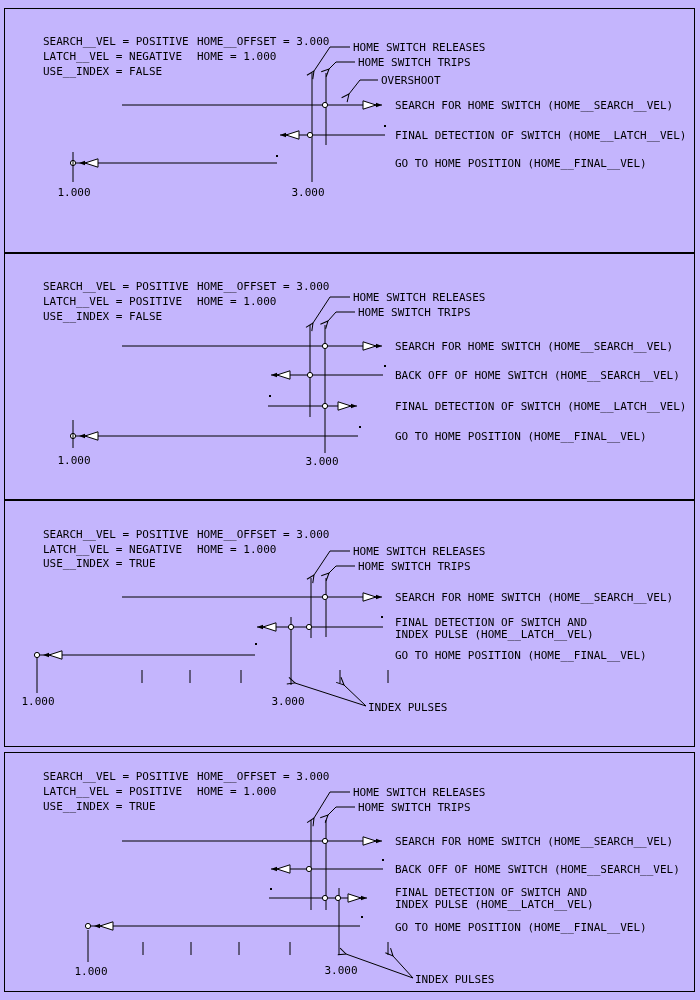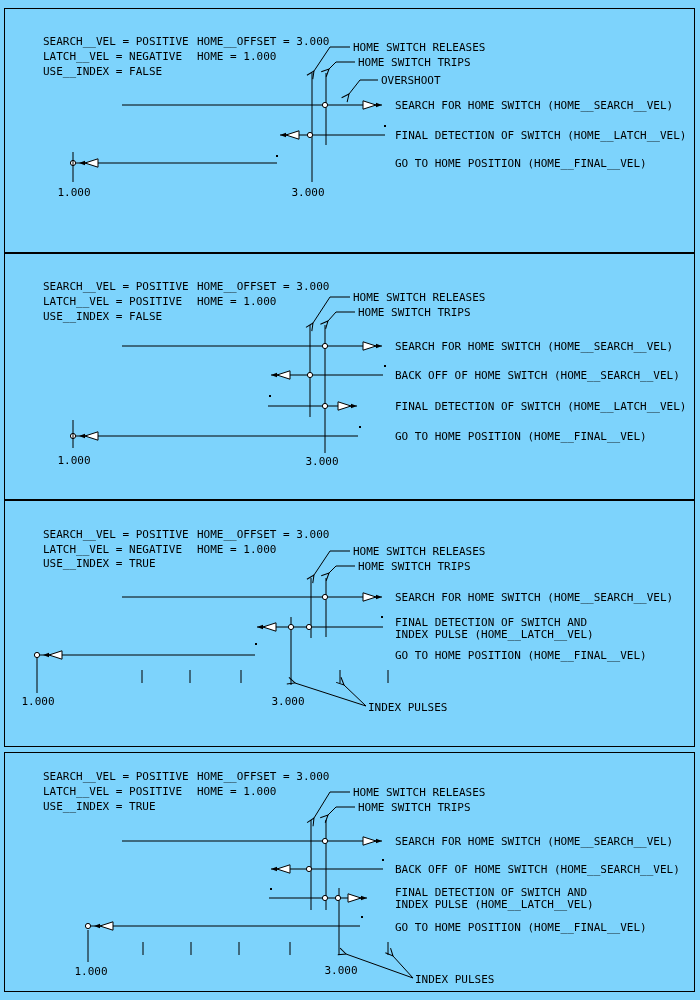--- a/index.html
+++ b/index.html
@@ -1,16 +1,16 @@
 <!DOCTYPE html>
 <html><head>
 <meta charset="utf-8">
 <style>
   html,body{margin:0;padding:0;background:#fff;}
-  .page{position:relative;width:700px;height:1000px;background:#7dd3fc;overflow:hidden;}
+  .page{position:relative;width:700px;height:1000px;background:#c4b5fd;overflow:hidden;}
   svg.panel{position:absolute;left:4px;}
   svg text{font-family:"DejaVu Sans Mono","Liberation Mono",monospace;font-size:11px;fill:#000;white-space:pre;}
   svg line, svg rect.border, svg path.hollow{stroke:#000;stroke-width:1;}
   svg rect.border{fill:none;}
   svg circle.node{fill:#fff;stroke:#000;stroke-width:1;}
   svg path.hollow{fill:#fff;}
   svg path.tip{fill:#000;stroke:none;}
   svg rect.dot{fill:#000;stroke:none;}
   .mid{text-anchor:middle;}
 </style>

